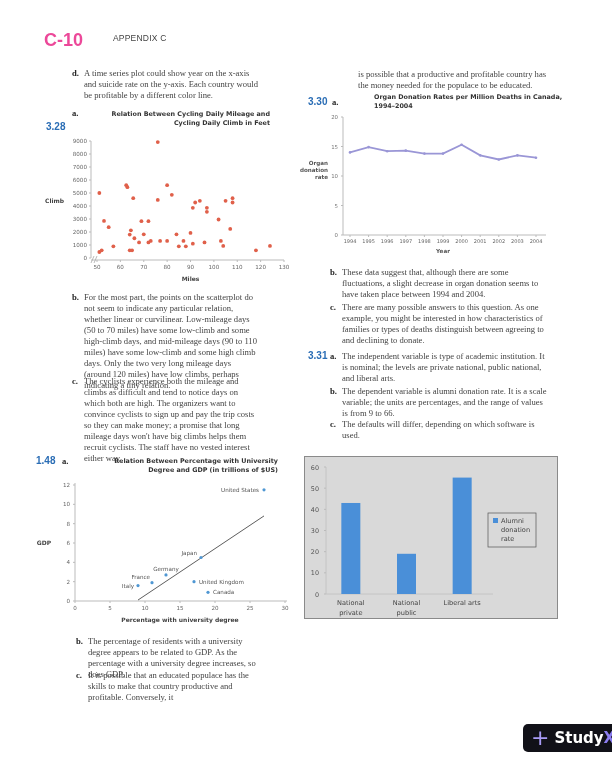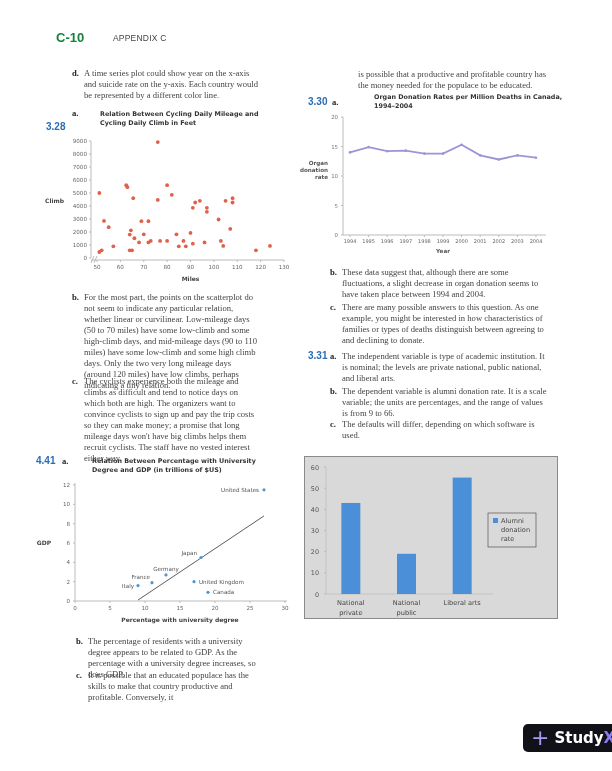--- a/index.html
+++ b/index.html
@@ -1,39 +1,39 @@
 <!DOCTYPE html>
 <html><head>
 <meta charset="utf-8">
 <style>
   html,body{margin:0;padding:0;}
   body{width:612px;height:771px;position:relative;background:#ffffff;overflow:hidden;font-family:"Liberation Serif",serif;color:#333;}
   .abs{position:absolute;}
-  .hdr-num{font-family:"Liberation Sans",sans-serif;font-weight:bold;font-size:13px;color:#15803d;margin-left:12px;}
+  .hdr-num{font-family:"Liberation Sans",sans-serif;font-weight:bold;font-size:18px;color:#ec4899;}
   .hdr-txt{font-family:"Liberation Sans",sans-serif;font-size:8.5px;color:#444;letter-spacing:0.2px;}
   .para{font-size:8.6px;line-height:11px;color:#444;}
   .para .lbl{font-weight:bold;color:#222;position:absolute;left:0;top:0;}
   .para .body{display:block;padding-left:12px;}
   .qnum{font-family:"Liberation Sans",sans-serif;font-weight:bold;font-size:10px;color:#2a6db5;}
   .qa{font-family:"Liberation Serif",serif;font-weight:bold;font-size:8.6px;color:#222;}
-  .ctitle{font-family:"DejaVu Sans",sans-serif;font-weight:bold;font-size:6.4px;color:#333;text-align:left;line-height:8.5px;}
+  .ctitle{font-family:"DejaVu Sans",sans-serif;font-weight:bold;font-size:6.4px;color:#333;text-align:right;line-height:8.5px;}
   svg text{font-family:"DejaVu Sans",sans-serif;}
   .studyxy{background:#111118;border-radius:5px;color:#fff;font-family:"DejaVu Sans",sans-serif;font-weight:bold;font-size:15px;display:flex;align-items:center;padding:0 8px;}
   .studyxy .xy{color:#8b7cf0;}
   .plus{color:#a89bf6;font-weight:normal;font-size:22px;margin-right:5px;line-height:1;}
 </style>
 </head>
 <body>
 
 <div class="abs hdr-num" style="left:44px;top:30px;">C-10</div>
 <div class="abs hdr-txt" style="left:72px;top:33px;padding-left:41px;">APPENDIX C</div>
 
 <div class="abs para" style="left:72px;top:68px;width:186px;">
   <span class="lbl">d.</span>
-  <span class="body">A time series plot could show year on the x-axis and suicide rate on the y-axis. Each country would be represented by a different color line.</span>
+  <span class="body">A time series plot could show year on the x-axis and suicide rate on the y-axis. Each country would be profitable by a different color line.</span>
 </div>
 
 <div class="abs qnum" style="left:46px;top:121px;">3.28</div>
 <div class="abs qa" style="left:72px;top:108px;">a.</div>
 <div class="abs ctitle" style="left:100px;top:110px;width:170px;">Relation Between Cycling Daily Mileage and Cycling Daily Climb in Feet</div>
 
 <svg class="abs" id="scatter1" style="left:20px;top:136px;" width="280" height="150">
     <line x1="71" y1="5" x2="71" y2="122" stroke="#bbb" stroke-width="1"></line>
     <line x1="71" y1="124" x2="264" y2="124" stroke="#bbb" stroke-width="1"></line>
     <path d="M71,127 l3,-7 M74,127 l3,-7" stroke="#aaa" stroke-width="0.8" fill="none"></path>
@@ -128,21 +128,21 @@
 
 <div class="abs para" style="left:72px;top:292px;width:186px;">
   <span class="lbl">b.</span>
   <span class="body">For the most part, the points on the scatterplot do not seem to indicate any particular relation, whether linear or curvilinear. Low-mileage days (50 to 70 miles) have some low-climb and some high-climb days, and mid-mileage days (90 to 110 miles) have some low-climb and some high climb days. Only the two very long mileage days (around 120 miles) have low climbs, perhaps indicating a tiny relation.</span>
 </div>
 <div class="abs para" style="left:72px;top:376px;width:186px;">
   <span class="lbl">c.</span>
   <span class="body">The cyclists experience both the mileage and climbs as difficult and tend to notice days on which both are high. The organizers want to convince cyclists to sign up and pay the trip costs so they can make money; a promise that long mileage days won't have big climbs helps them recruit cyclists. The staff have no vested interest either way.</span>
 </div>
 
-<div class="abs qnum" style="left:36px;top:455px;">4.41</div>
+<div class="abs qnum" style="left:36px;top:455px;">1.48</div>
 <div class="abs qa" style="left:62px;top:456px;">a.</div>
 <div class="abs ctitle" style="left:92px;top:457px;width:186px;">Relation Between Percentage with University Degree and GDP (in trillions of $US)</div>
 
 <svg class="abs" id="scatter2" style="left:20px;top:475px;" width="280" height="155">
     <line x1="55" y1="8" x2="55" y2="126" stroke="#bbb"></line>
     <line x1="55" y1="126" x2="267" y2="126" stroke="#bbb"></line>
     <line x1="53" y1="126" x2="55" y2="126" stroke="#bbb"></line>
     <text x="50" y="128" font-size="5.6" fill="#666" text-anchor="end">0</text>
     <line x1="53" y1="106.66666666666667" x2="55" y2="106.66666666666667" stroke="#bbb"></line>
     <text x="50" y="108.66666666666667" font-size="5.6" fill="#666" text-anchor="end">2</text>

